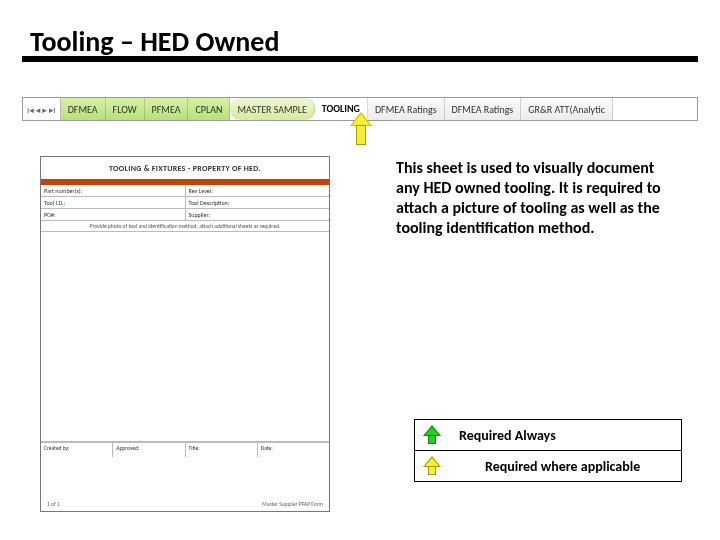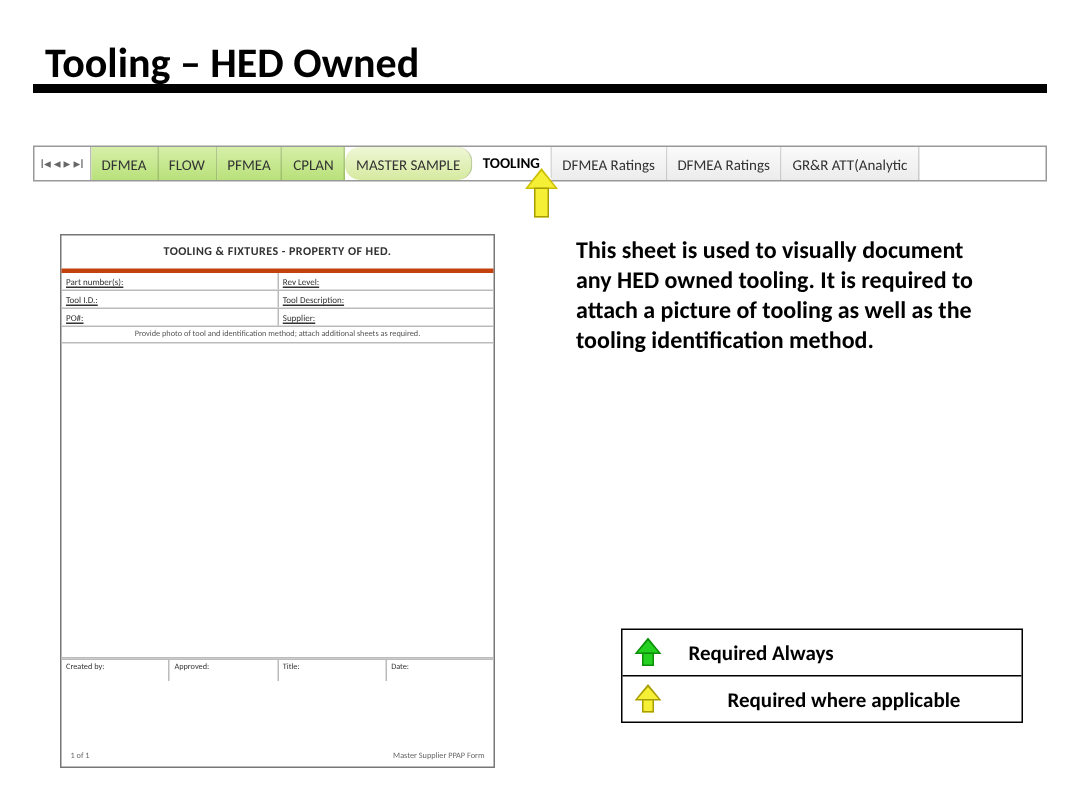--- a/index.html
+++ b/index.html
@@ -109,27 +109,26 @@
     border: 1px solid #777;
     background: #fff;
     font-size: 6px;
     color: #333;
   }
   .doc-title {
     text-align: center;
     font-weight: bold;
     font-size: 8px;
     padding: 6px 2px;
-    border-bottom: 3px solid #c2410c;
+    border-bottom: 6px solid #c2410c;
     letter-spacing: 0.3px;
   }
   .doc-row {
     display: flex;
     border-bottom: 1px solid #bbb;
-    text-decoration: underline;
   }
   .doc-cell {
     border-right: 1px solid #bbb;
     padding: 1.5px 3px;
     flex: 1;
     min-height: 10px;
   }
   .doc-cell:last-child { border-right: none; }
   .doc-note {
     padding: 2px 4px;
@@ -151,21 +150,21 @@
   .doc-sign > div {
     flex:1; border-right:1px solid #bbb;
     padding:2px 3px; min-height:14px; font-size:5.5px;
   }
   .doc-sign > div:last-child { border-right:none; }
 
   
   .desc {
     position: absolute;
     top: 158px;
-    left: 384px;
+    left: 396px;
     width: 270px;
     font-size: 16px;
     font-weight: bold;
     line-height: 1.25;
     color: #000;
   }
 
   
   .legend {
     position: absolute;

